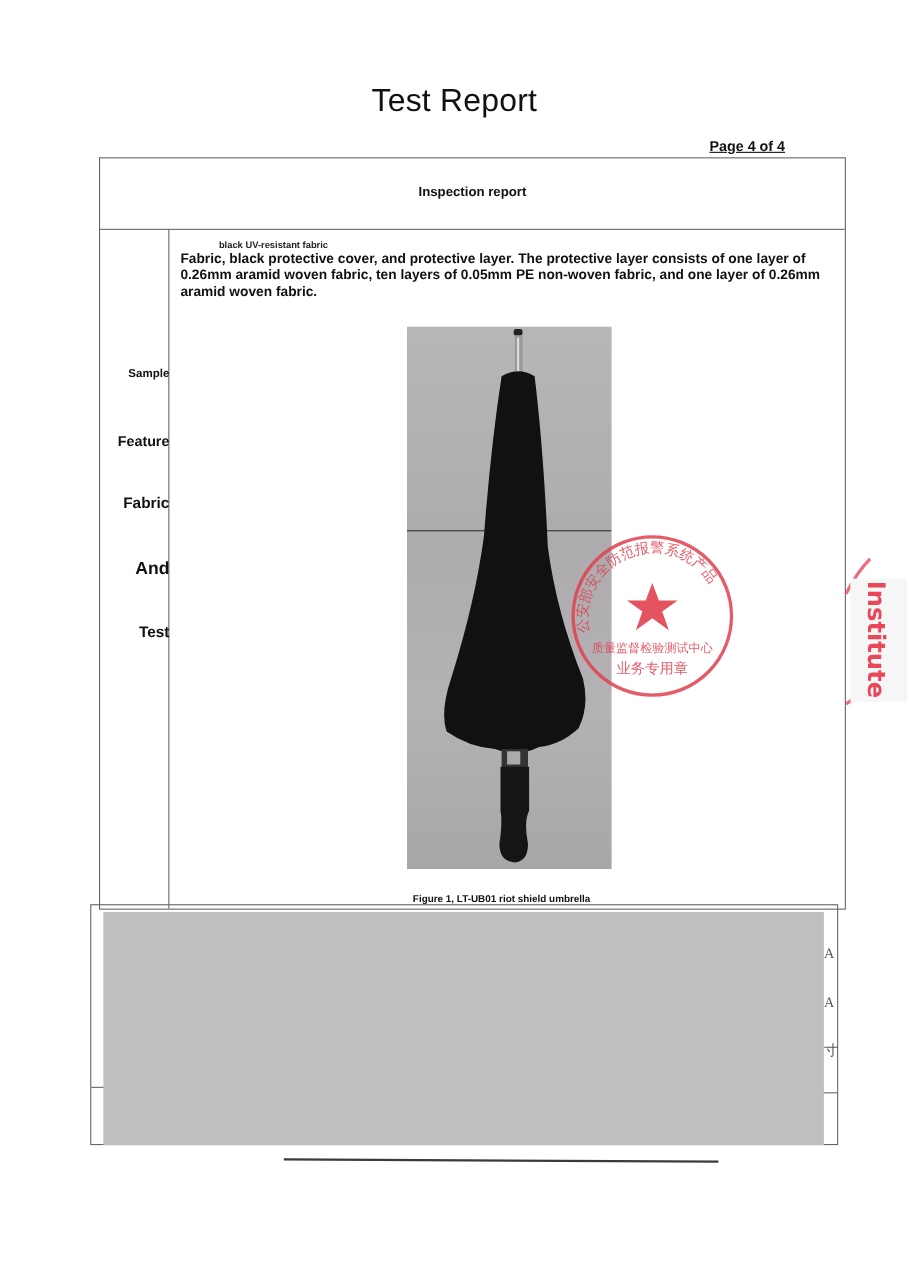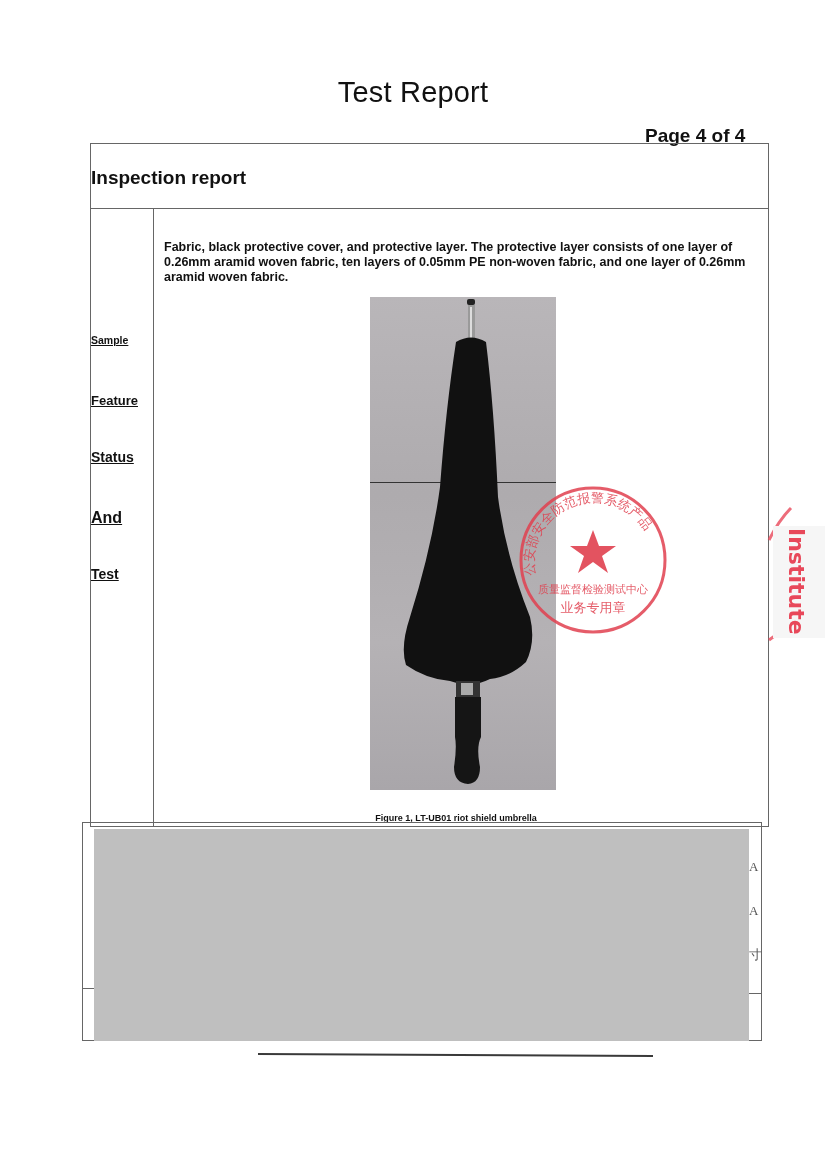--- a/index.html
+++ b/index.html
@@ -1,33 +1,33 @@
 <!DOCTYPE html>
 <html><head>
   <meta charset="utf-8">
   <style>
     html, body { margin: 0; padding: 0; }
     body { width: 826px; height: 1169px; background: #ffffff; position: relative; overflow: hidden;
            font-family: "Liberation Sans", sans-serif; color: #111; }
     .title { position: absolute; left: 0; width: 826px; top: 76px; text-align: center;
              font-size: 29px; font-weight: normal; letter-spacing: 0.2px; }
-    .page-num { position: absolute; left: 645px; top: 125px; font-size: 19px; font-weight: bold; }
+    .page-num { position: absolute; left: 645px; top: 125px; font-size: 13px; font-weight: bold; text-decoration: underline; }
     .frame { position: absolute; left: 90px; top: 143px; width: 679px; height: 684px;
              border: 1px solid #666; box-sizing: border-box; }
     .header-row { position: absolute; left: 0; top: 0; width: 100%; height: 65px;
                   border-bottom: 1px solid #666; box-sizing: border-box; }
-    .header-row .label { position: absolute; left: 0; width: 100%; top: 23px; 
-                         font-size: 19px; font-weight: bold; }
+    .header-row .label { position: absolute; left: 0; width: 100%; top: 23px; text-align: center;
+                         font-size: 12px; font-weight: bold; }
     .left-col { position: absolute; left: 0; top: 65px; width: 63px; height: 617px;
                 border-right: 1px solid #666; box-sizing: border-box; }
-    .left-col .lbl { position: absolute; left: 0; width: 63px; text-align: left; font-weight: bold; text-decoration: underline; }
+    .left-col .lbl { position: absolute; left: 0; width: 63px; text-align: right; font-weight: bold; }
     .desc-small { position: absolute; left: 199px; top: 217px; width: 575px; font-size: 8.5px;
                   font-weight: bold; line-height: 11px; color: #222; }
     .desc-small .l2 { display: block; }
-    .desc-large { position: absolute; left: 164px; top: 240px; width: 610px; font-size: 12.5px;
+    .desc-large { position: absolute; left: 164px; top: 228px; width: 610px; font-size: 12.5px;
                   font-weight: bold; line-height: 15px; color: #111; }
     .photo { position: absolute; left: 370px; top: 297px; width: 186px; height: 493px;
              background: linear-gradient(180deg, #b9b6b9 0%, #aeabae 40%, #b5b2b5 70%, #a9a6aa 100%); overflow: hidden; }
     .photo .line { position: absolute; left: 0; width: 100%; top: 185px; height: 1px; background: #333; }
     .caption { position: absolute; left: 0; width: 100%; top: 807px; text-align: center; }
     .caption span { font-size: 9px; font-weight: bold; margin-left: 86px; }
     .lower-frame { position: absolute; left: 82px; top: 822px; width: 680px; height: 219px;
                    border: 1px solid #666; box-sizing: border-box; }
     .lower-frame .hline { position: absolute; left: 0; width: 12px; top: 165px; height: 1px; background: #666; }
     .lower-frame .hline2 { position: absolute; right: 0; width: 20px; top: 170px; height: 1px; background: #666; }
@@ -45,27 +45,28 @@
 <div class="title">Test Report</div>
 <div class="page-num">Page 4 of 4</div>
 
 <div class="frame">
   <div class="header-row">
     <div class="label">Inspection report</div>
   </div>
   <div class="left-col">
     <div class="lbl" style="top:125px;font-size:10.5px;">Sample</div>
     <div class="lbl" style="top:184px;font-size:13px;">Feature</div>
-    <div class="lbl" style="top:240px;font-size:14px;">Status</div>
+    <div class="lbl" style="top:240px;font-size:14px;">Fabric</div>
     <div class="lbl" style="top:300px;font-size:16px;">And</div>
     <div class="lbl" style="top:357px;font-size:14px;">Test</div>
   </div>
 </div>
 
 <div class="desc-small">
+  <span class="l2">black UV-resistant fabric</span>
 </div>
 <div class="desc-large">Fabric, black protective cover, and protective layer. The protective layer consists of one layer of 0.26mm aramid woven fabric, ten layers of 0.05mm PE non-woven fabric, and one layer of 0.26mm aramid woven fabric.</div>
 
 <div class="photo">
   <div class="line"></div>
   <svg width="186" height="493" viewBox="0 0 186 493" style="position:absolute;left:0;top:0;">
     <rect x="97" y="2" width="8" height="6" rx="2" fill="#222"></rect>
     <rect x="98" y="8" width="7" height="36" fill="#9a9a9a"></rect>
     <rect x="100" y="10" width="2" height="32" fill="#ddd"></rect>
     <path d="M86 45 Q101 36 116 45 Q124 110 128 200 Q136 260 160 320 Q166 345 156 365 Q140 380 120 382 Q100 392 80 384 Q56 382 36 368 Q30 350 40 320 Q62 250 70 190 Q76 110 86 45 Z" fill="#111"></path>

